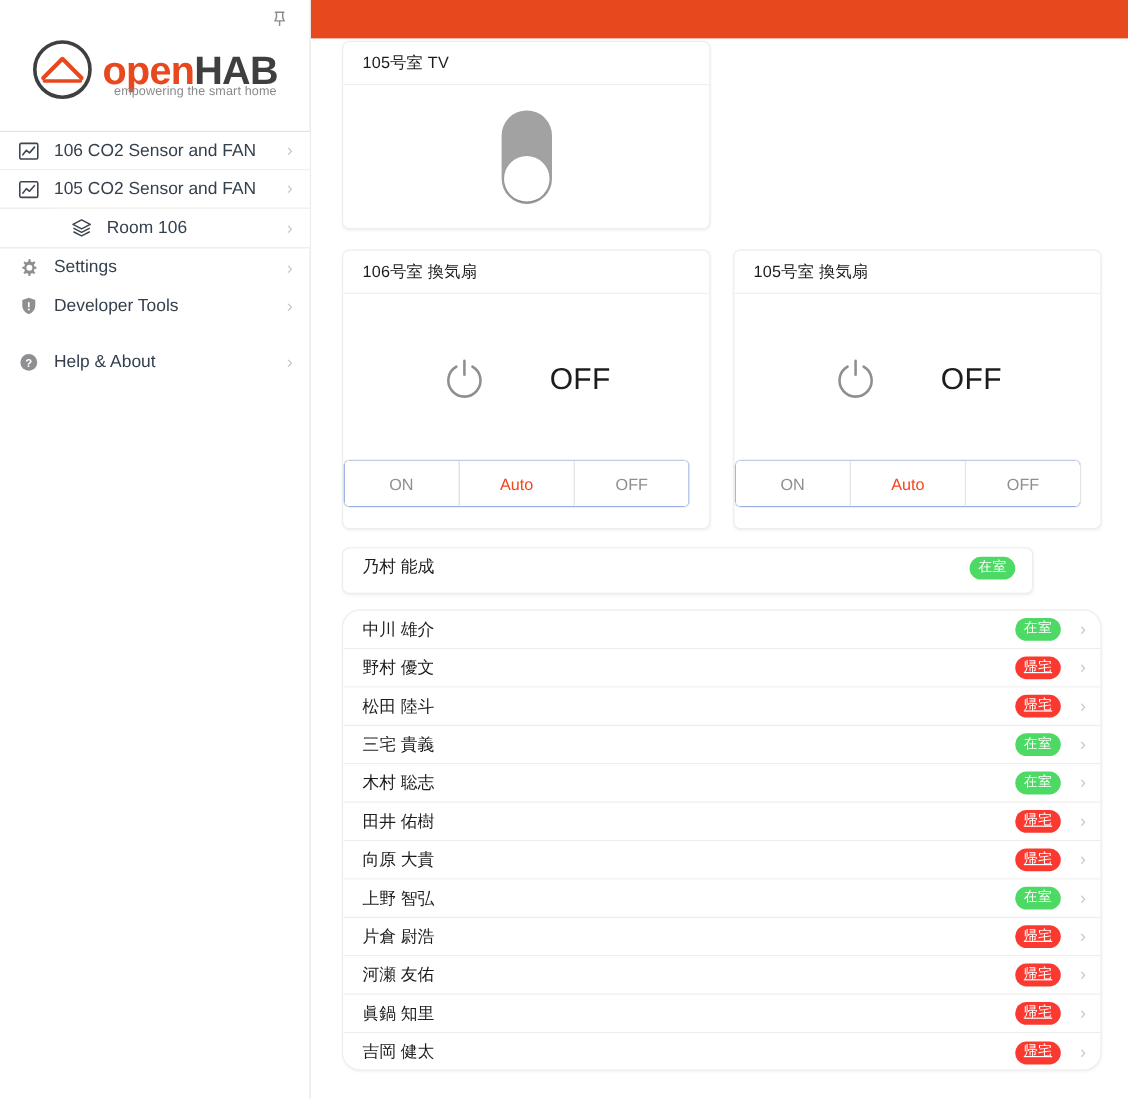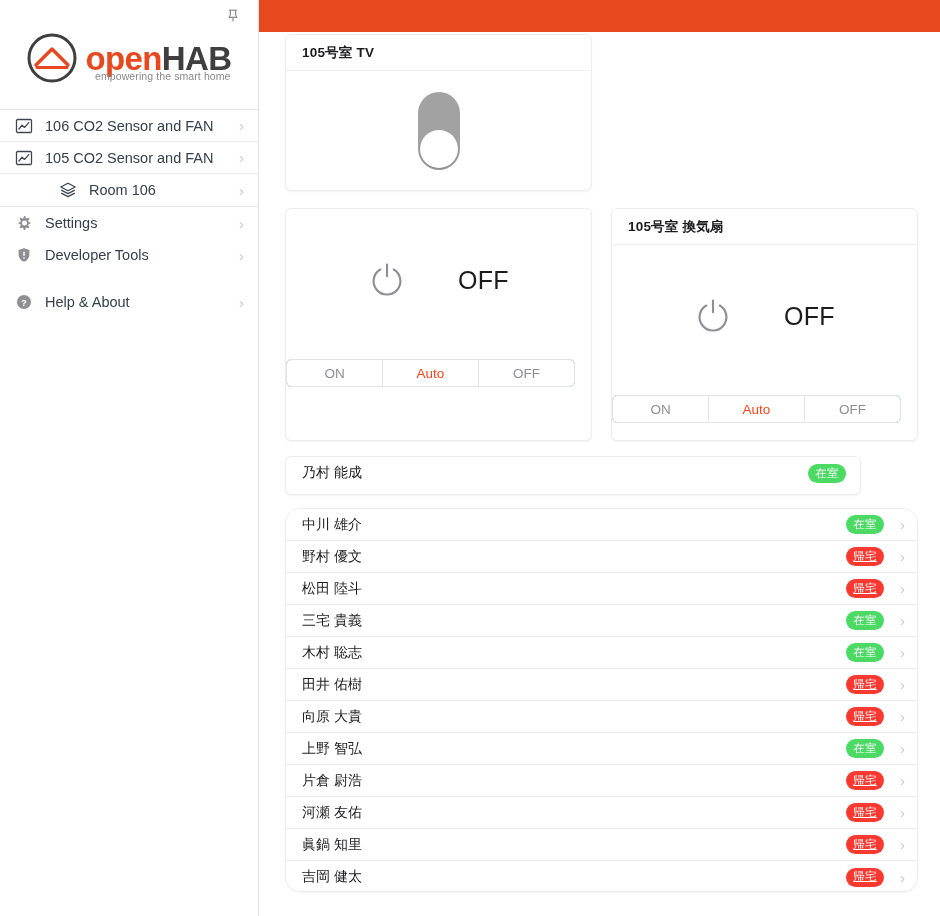--- a/index.html
+++ b/index.html
@@ -73,21 +73,21 @@
   .card {
     background: #fff;
     border: 1px solid #ededed;
     border-radius: 6px;
     box-shadow: 0 1px 2px rgba(0,0,0,.05);
     position: absolute;
   }
   .card-title {
     height: 36px; display: flex; align-items: center;
     padding: 0 0 0 16px;
-    font-size: 13.5px; color: #1c1c1e; font-weight: 700;
+    font-size: 13.5px; color: #1c1c1e; font-weight: 400;
     border-bottom: 1px solid #efefef;
     letter-spacing: .2px;
   }
 
   
   #card-tv { left: 26px; top: 34px; width: 307px; height: 157px; }
   .tv-body { height: 120px; display: flex; align-items: center; justify-content: center; }
   .v-toggle {
     width: 42px; height: 78px; border-radius: 21px;
     background: #a2a2a2; position: relative; cursor: pointer;
@@ -104,21 +104,21 @@
   #card-fan-105 { left: 352px; }
   .fan-body { position: relative; height: 195px; }
   .fan-state {
     display: flex; align-items: center; justify-content: center;
     gap: 52px; padding-top: 52px;
   }
   .power-icon { width: 38px; height: 38px; }
   .state-text { font-size: 25px; color: #1c1c1e; font-weight: 400; letter-spacing: .3px; }
   .seg {
     position: absolute; left: 0; right: 16px; bottom: 17px;
-    display: flex; height: 28px;
+    display: flex; height: 40px;
     border: 1px solid #e4e4e4; border-radius: 5px; overflow: hidden;
     background: #1d4ed8;
   }
   .seg-btn {
     flex: 1; display: flex; align-items: center; justify-content: center;
     font-size: 13.5px; color: #8e8e93; cursor: pointer;
     border-right: 1px solid #e4e4e4; background: #fff;
   }
   .seg-btn:last-child { border-right: none; }
   .seg-btn.active { color: #f4461e; }
@@ -265,20 +265,21 @@
       <div class="card" id="card-tv">
         <div class="card-title">105号室 TV</div>
         <div class="tv-body">
           <div class="v-toggle">
             <div class="knob"></div>
           </div>
         </div>
       </div>
 
       <div class="card fan-card" id="card-fan-106">
+        <div class="card-title">106号室 換気扇</div>
         <div class="fan-body">
           <div class="fan-state">
             <svg class="power-icon" viewBox="0 0 34 34">
               <path d="M11 7.6 A12 12 0 1 0 23 7.6" fill="none" stroke="#8e8e93" stroke-width="1.9" stroke-linecap="round"></path>
               <path d="M17 3.2 L17 13.6" fill="none" stroke="#8e8e93" stroke-width="1.9" stroke-linecap="round"></path>
             </svg>
             <span class="state-text">OFF</span>
           </div>
           <div class="seg">
             <div class="seg-btn">ON</div>

